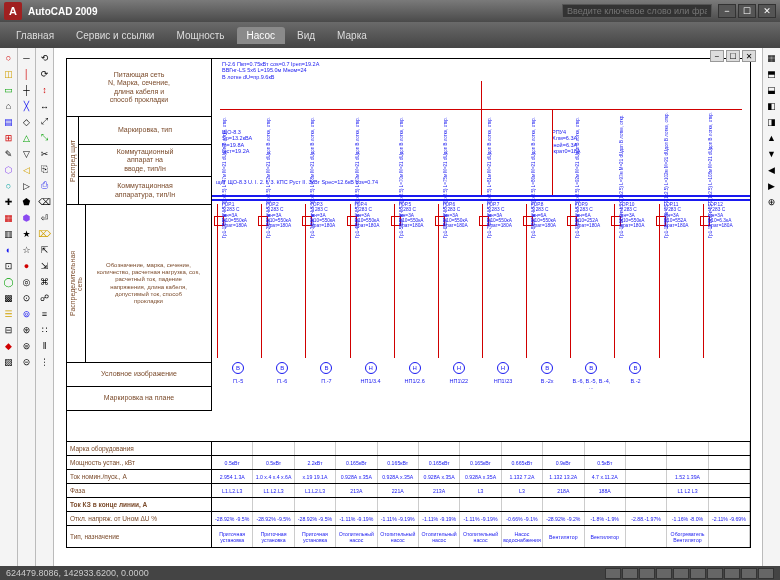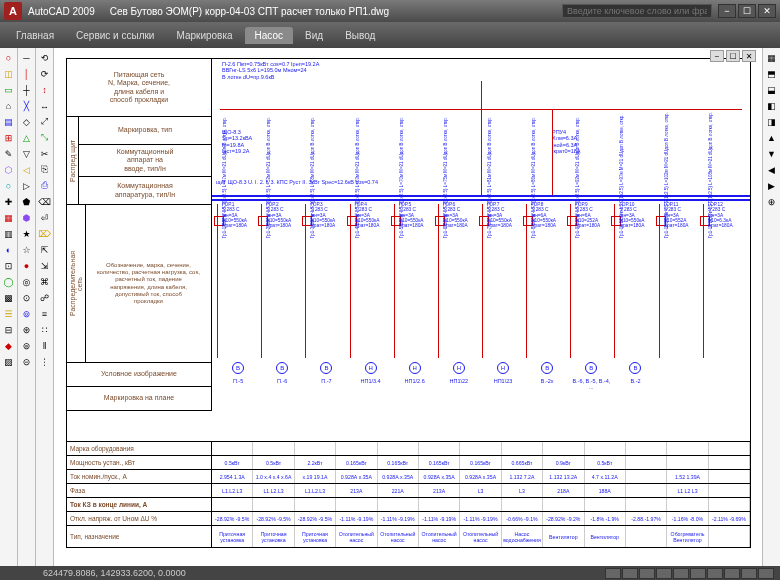--- a/index.html
+++ b/index.html
@@ -2,21 +2,21 @@
 <html><head>
 <meta charset="utf-8">
 <style>
   * { box-sizing: border-box; margin: 0; padding: 0; }
   html, body { width: 780px; height: 580px; overflow: hidden; font-family: Arial, sans-serif; }
   body { background: #fff; }
 
   
   .titlebar { height: 22px; background: linear-gradient(to bottom, #7a7a7a, #4a4a4a); display: flex; align-items: center; color: #fff; font-size: 10px; padding: 0 4px; }
   .app-logo { width: 18px; height: 18px; background: #a02020; border-radius: 2px; display: flex; align-items: center; justify-content: center; font-weight: bold; color: #fff; font-size: 11px; margin-right: 6px; }
-  .titlebar .app-name { font-weight: normal; margin-right: 15px; }
+  .titlebar .app-name { font-weight: bold; margin-right: 6px; }
   .titlebar .filename { flex: 0 0 auto; }
   .titlebar .search { margin-left: auto; margin-right: 6px; }
   .titlebar .search input { width: 150px; height: 14px; font-size: 9px; background: #333; color: #aaa; border: 1px solid #555; padding: 0 4px; }
   .win-controls { display: flex; gap: 2px; }
   .win-btn { width: 18px; height: 14px; background: #555; border: 1px solid #333; display: flex; align-items: center; justify-content: center; color: #fff; font-size: 9px; cursor: pointer; }
 
   
   .ribbon { height: 26px; background: linear-gradient(to bottom, #6a6a6a, #444); display: flex; align-items: center; padding: 0 6px; gap: 2px; }
   .ribbon .tab { padding: 3px 10px; color: #ddd; font-size: 10px; border-radius: 3px 3px 0 0; cursor: pointer; text-align: center; }
   .ribbon .tab.active { background: #8a8a8a; color: #fff; }
@@ -68,48 +68,47 @@
 
   
   .data-tables { position: absolute; left: 0; right: 0; bottom: 0; }
   .data-row { display: flex; height: 14px; border-top: 1px solid #000; }
   .data-row .rh { width: 145px; font-size: 6.5px; color: #7a4a2a; padding: 1px 3px; border-right: 1px solid #000; display: flex; align-items: center; }
   .data-row .rc { flex: 1; display: flex; }
   .data-row .rc .c { flex: 1; font-size: 5.2px; color: #1a1af0; text-align: center; border-right: 1px solid #ccc; display: flex; align-items: center; justify-content: center; padding: 0 1px; }
 
   
   .statusbar { height: 14px; background: #444; color: #ccc; font-size: 9px; display: flex; align-items: center; padding: 0 6px; }
-  .statusbar .coords { margin-right: auto; margin-left: 37px; }
+  .statusbar .coords { margin-right: auto; }
   .status-icons { display: flex; gap: 1px; }
   .status-btn { width: 16px; height: 11px; background: #666; border: 1px solid #333; }
 </style>
 </head>
 <body>
 
 <div class="titlebar">
   <div class="app-logo">A</div>
   <span class="app-name">AutoCAD 2009</span>
-  <span class="filename">Сев Бутово ЭОМ(Р) корр-04-03 СПТ расчет только РП1.dwg</span>
   <div class="search">
     <input type="text" placeholder="Введите ключевое слово или фразу" style="">
   </div>
   <div class="win-controls">
     <div class="win-btn">−</div>
     <div class="win-btn">☐</div>
     <div class="win-btn">✕</div>
   </div>
 </div>
 
 <div class="ribbon">
   <div class="tab">Главная</div>
   <div class="tab">Сервис и ссылки</div>
-  <div class="tab">Маркировка</div>
+  <div class="tab">Мощность</div>
   <div class="tab active">Насос</div>
   <div class="tab">Вид</div>
-  <div class="tab">Вывод</div>
+  <div class="tab">Марка</div>
 </div>
 
 <div class="main">
 
   <div class="tool-col">
     <div class="tool-btn" style="color:#d00000;">○</div>
     <div class="tool-btn" style="color:#d0a000;">◫</div>
     <div class="tool-btn" style="color:#00a000;">▭</div>
     <div class="tool-btn">⌂</div>
     <div class="tool-btn" style="color:#1a1af0;">▤</div>

